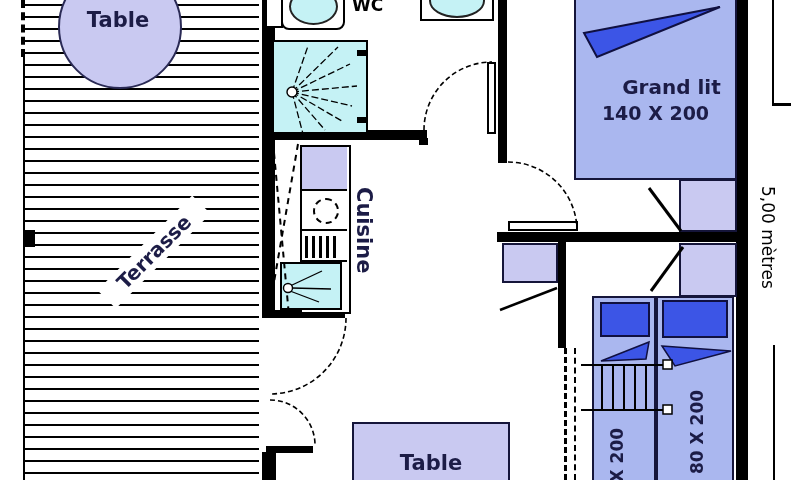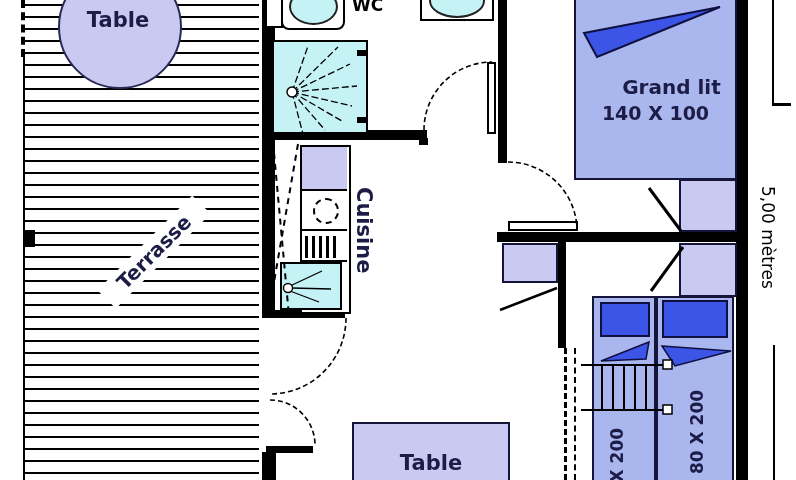--- a/index.html
+++ b/index.html
@@ -70,21 +70,21 @@
   <div class="abs cyan" style="left:280px;top:262px;width:58px;height:44px;"></div>
 
   <div class="abs lbl vtext" style="left:352px;top:163px;height:135px;font-size:21px;text-align:center;">Cuisine</div>
 
   <div class="abs lav" style="left:352px;top:422px;width:154px;height:60px;"></div>
   <div class="abs lbl" style="left:352px;top:451px;width:158px;text-align:center;font-size:21px;">Table</div>
   <div class="abs lav" style="left:502px;top:243px;width:52px;height:36px;"></div>
 
   <div class="abs peri" style="left:574px;top:-6px;width:159px;height:182px;"></div>
   <div class="abs lbl" style="left:574px;top:75px;width:195px;text-align:center;font-size:20px;">Grand lit</div>
-  <div class="abs lbl" style="left:574px;top:102px;width:163px;text-align:center;font-size:19px;">140 X 100</div>
+  <div class="abs lbl" style="left:574px;top:102px;width:163px;text-align:center;font-size:19px;">140 X 200</div>
   <div class="abs whitebox" style="left:508px;top:221px;width:66px;height:6px;"></div>
   <div class="abs lav" style="left:679px;top:179px;width:54px;height:49px;"></div>
 
   <div class="abs lav" style="left:679px;top:243px;width:54px;height:50px;"></div>
   <div class="abs peri" style="left:592px;top:296px;width:60px;height:190px;"></div>
   <div class="abs peri" style="left:656px;top:296px;width:74px;height:190px;"></div>
   <div class="abs" style="left:600px;top:302px;width:46px;height:31px;background:#3c55e6;border:2px solid #101040;"></div>
   <div class="abs" style="left:662px;top:300px;width:62px;height:34px;background:#3c55e6;border:2px solid #101040;"></div>
   <div class="abs lbl" style="left:562px;top:460px;width:110px;text-align:center;font-size:17px;transform:rotate(-90deg);">80 X 200</div>
   <div class="abs lbl" style="left:642px;top:422px;width:110px;text-align:center;font-size:17px;transform:rotate(-90deg);">80 X 200</div>

